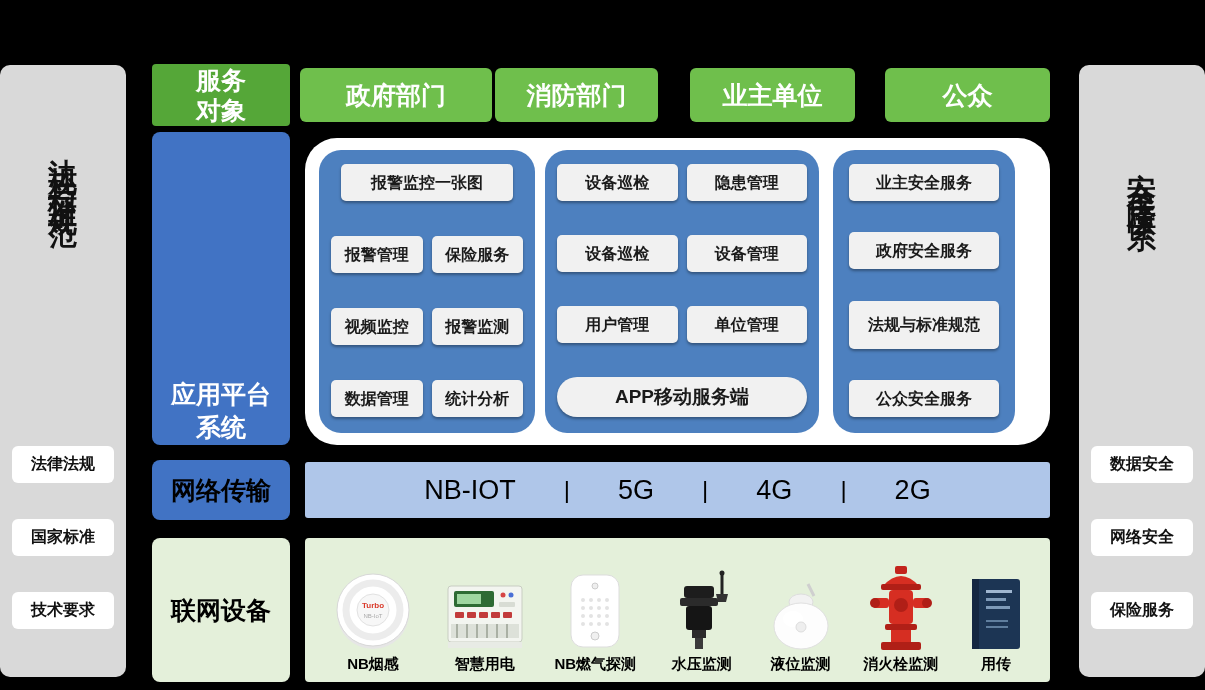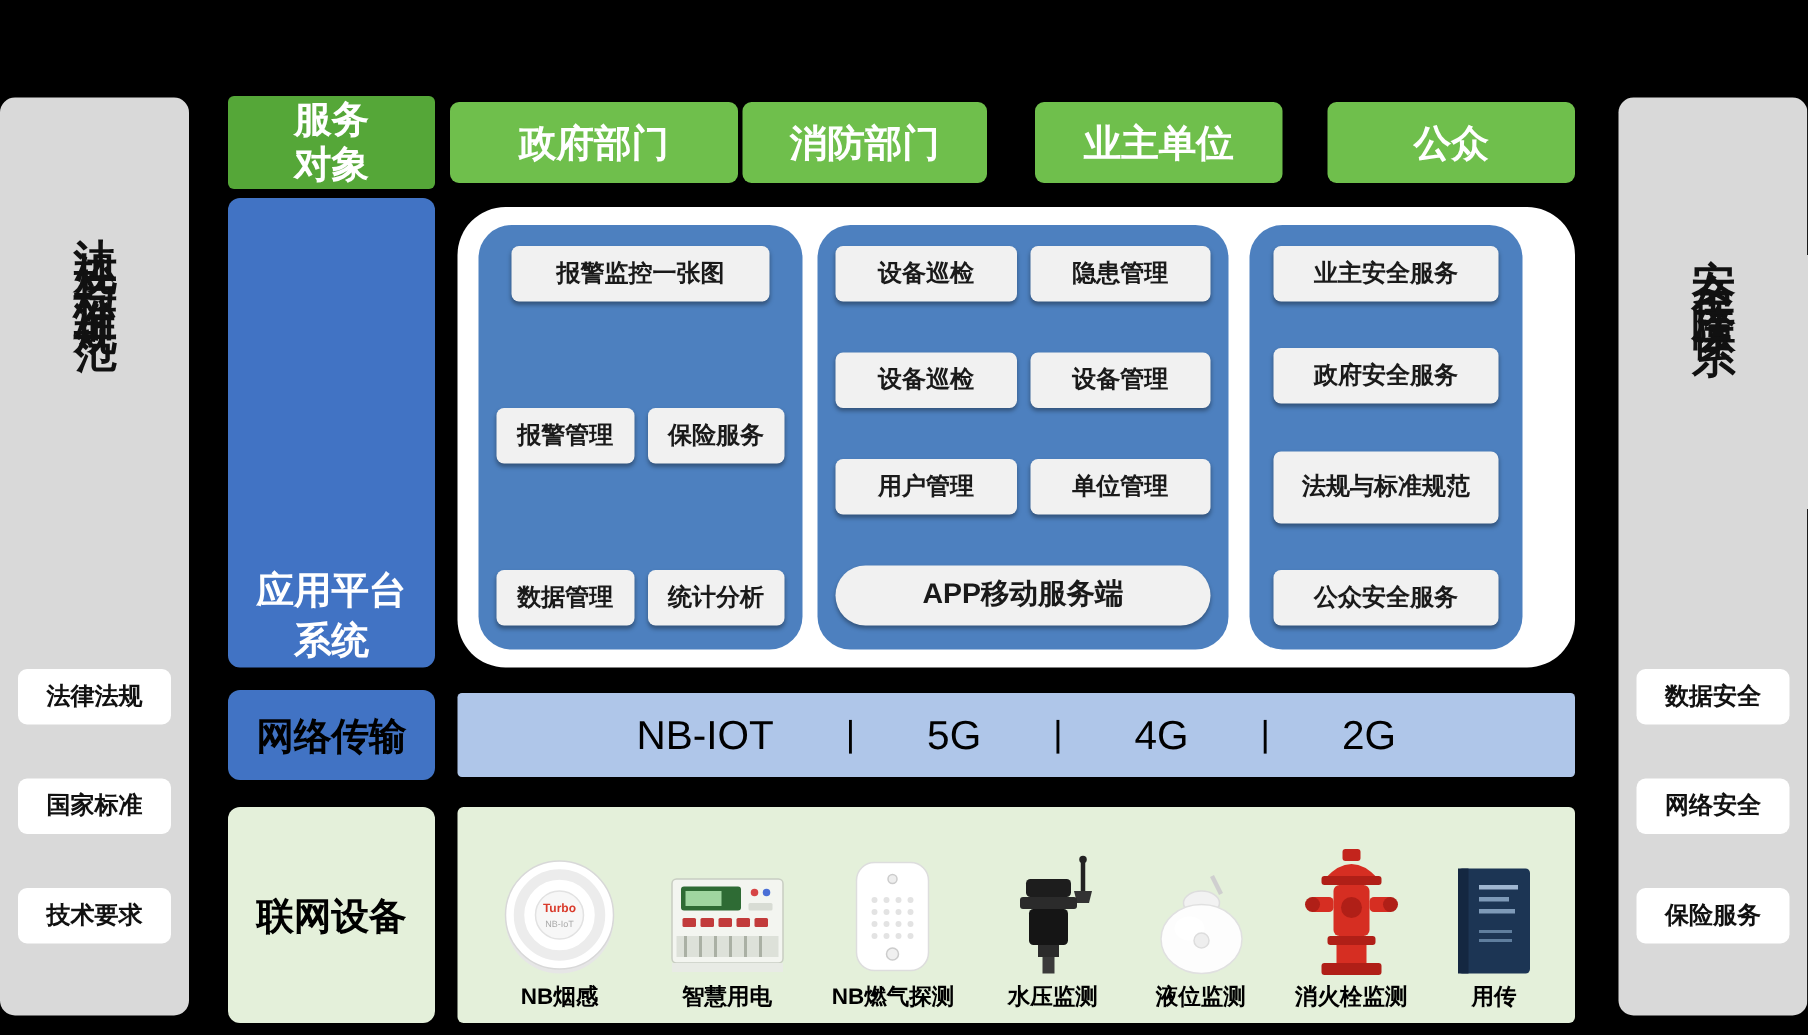--- a/index.html
+++ b/index.html
@@ -102,20 +102,24 @@
     </div>
   <div class="platform-box">
 
     <div class="pgroup g1">
       <div class="prow">
           <div class="btn wide">报警监控一张图</div>
         </div>
       <div class="prow">
         <div class="btn">报警管理</div>
         <div class="btn">保险服务</div>
+      </div>
+      <div class="prow">
+        <div class="btn">视频监控</div>
+        <div class="btn">报警监测</div>
       </div>
       <div class="prow">
         <div class="btn">数据管理</div>
         <div class="btn">统计分析</div>
       </div>
     </div>
 
     <div class="pgroup g2">
       <div class="prow">
         <div class="btn">设备巡检</div>

